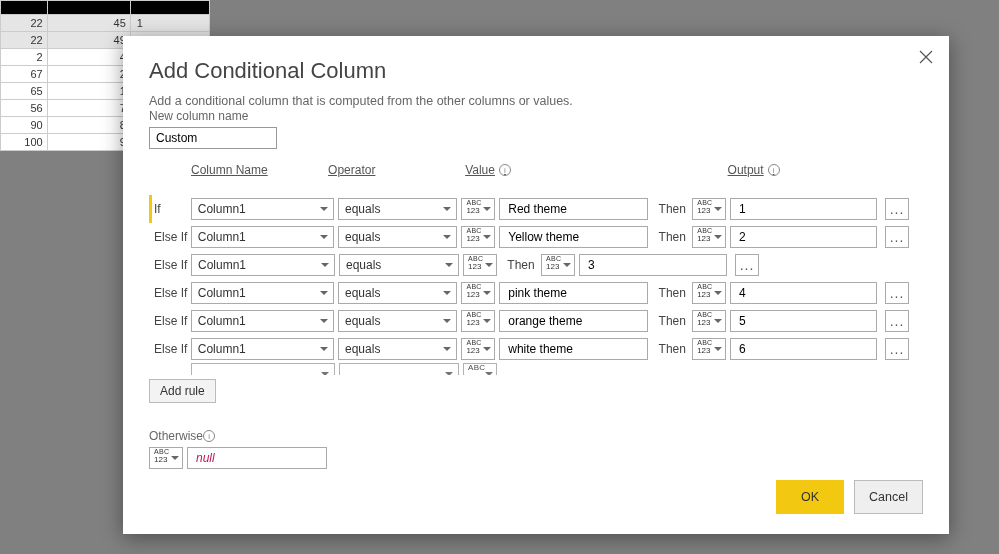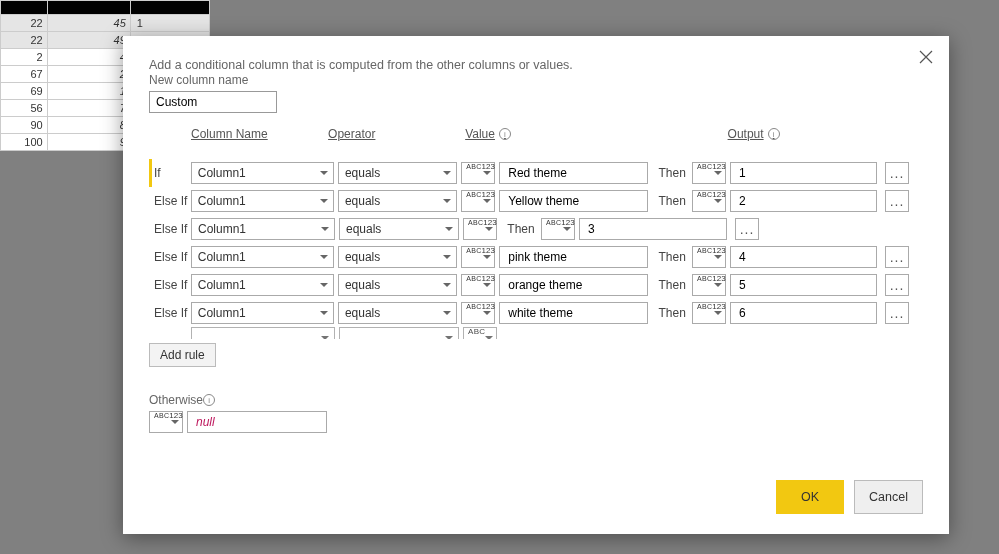--- a/index.html
+++ b/index.html
@@ -24,21 +24,21 @@
     border: 1px solid #ccc;
     height: 17px;
     font-size: 11px;
     padding: 0 4px;
     text-align: right;
     color: #333;
   }
   .sheet tr.hdr td { background: #000; color: #fff; height: 14px; }
   .sheet td.c3 { text-align: left; padding-left: 6px; }
   .sheet td.c1 { width: 50px; }
-  .sheet td.c2 { width: 94px; font-style: italic; }
+  .sheet td.c2 { width: 94px; }
   .sheet td.c3 { width: 90px; }
   .sheet tr.sel td { background: #e5e5e5; }
 
   
   .dialog {
     position: absolute;
     left: 123px; top: 36px;
     width: 826px; height: 498px;
     background: #fff;
     box-shadow: 0 4px 20px rgba(0,0,0,.4);
@@ -99,21 +99,21 @@
   }
   .dd { position: relative; padding-right: 16px; cursor: pointer; }
   .dd::after {
     content: ""; position: absolute; right: 5px; top: 8px;
     border: 4px solid transparent; border-top-color: #666;
   }
   .dd.col  { width: 144px; }
   .dd.op   { width: 120px; }
   .abc {
     width: 34px; justify-content: flex-start; font-size: 9px;
-    line-height: 8px; padding: 0 0 0 4px; flex-direction: row;
+    line-height: 8px; padding: 0 0 0 4px; flex-direction: column;
     align-items: flex-start; position: relative;
   }
   .abc span:first-child { font-size: 7px; letter-spacing: .3px; }
   .abc span:last-child  { font-size: 8px; }
   .abc::after { right: 3px; top: 8px; }
   .txt { width: 150px; }
   .txt input { border:0; outline:0; width:100%; font: inherit; background:transparent; }
   .then { width: 40px; text-align: center; color:#444; }
   .txt.out { width: 148px; }
   .more {
@@ -194,21 +194,21 @@
           <td class="c1">2</td>
           <td class="c2">4</td>
           <td class="c3"></td>
         </tr>
         <tr>
           <td class="c1">67</td>
           <td class="c2">2</td>
           <td class="c3"></td>
         </tr>
         <tr>
-          <td class="c1">69</td>
+          <td class="c1">65</td>
           <td class="c2">1</td>
           <td class="c3"></td>
         </tr>
         <tr>
           <td class="c1">56</td>
           <td class="c2">7</td>
           <td class="c3"></td>
         </tr>
         <tr>
           <td class="c1">90</td>
@@ -224,20 +224,21 @@
   </table>
 </div>
 
 <div class="dialog">
   <div class="close">
     <svg viewBox="0 0 14 14">
         <path d="M1 1 L13 13 M13 1 L1 13" stroke="#555" stroke-width="1.2" fill="none"></path>
       </svg>
   </div>
 
+  <h1>Add Conditional Column</h1>
   <div class="subtitle">Add a conditional column that is computed from the other columns or values.</div>
 
   <div class="label">New column name</div>
   <input class="name-input" value="Custom" style="">
 
   <div class="rules-wrap">
     <div class="col-headers">
       <div class="ch col">Column Name</div>
       <div class="ch op">Operator</div>
       <div class="ch val">

